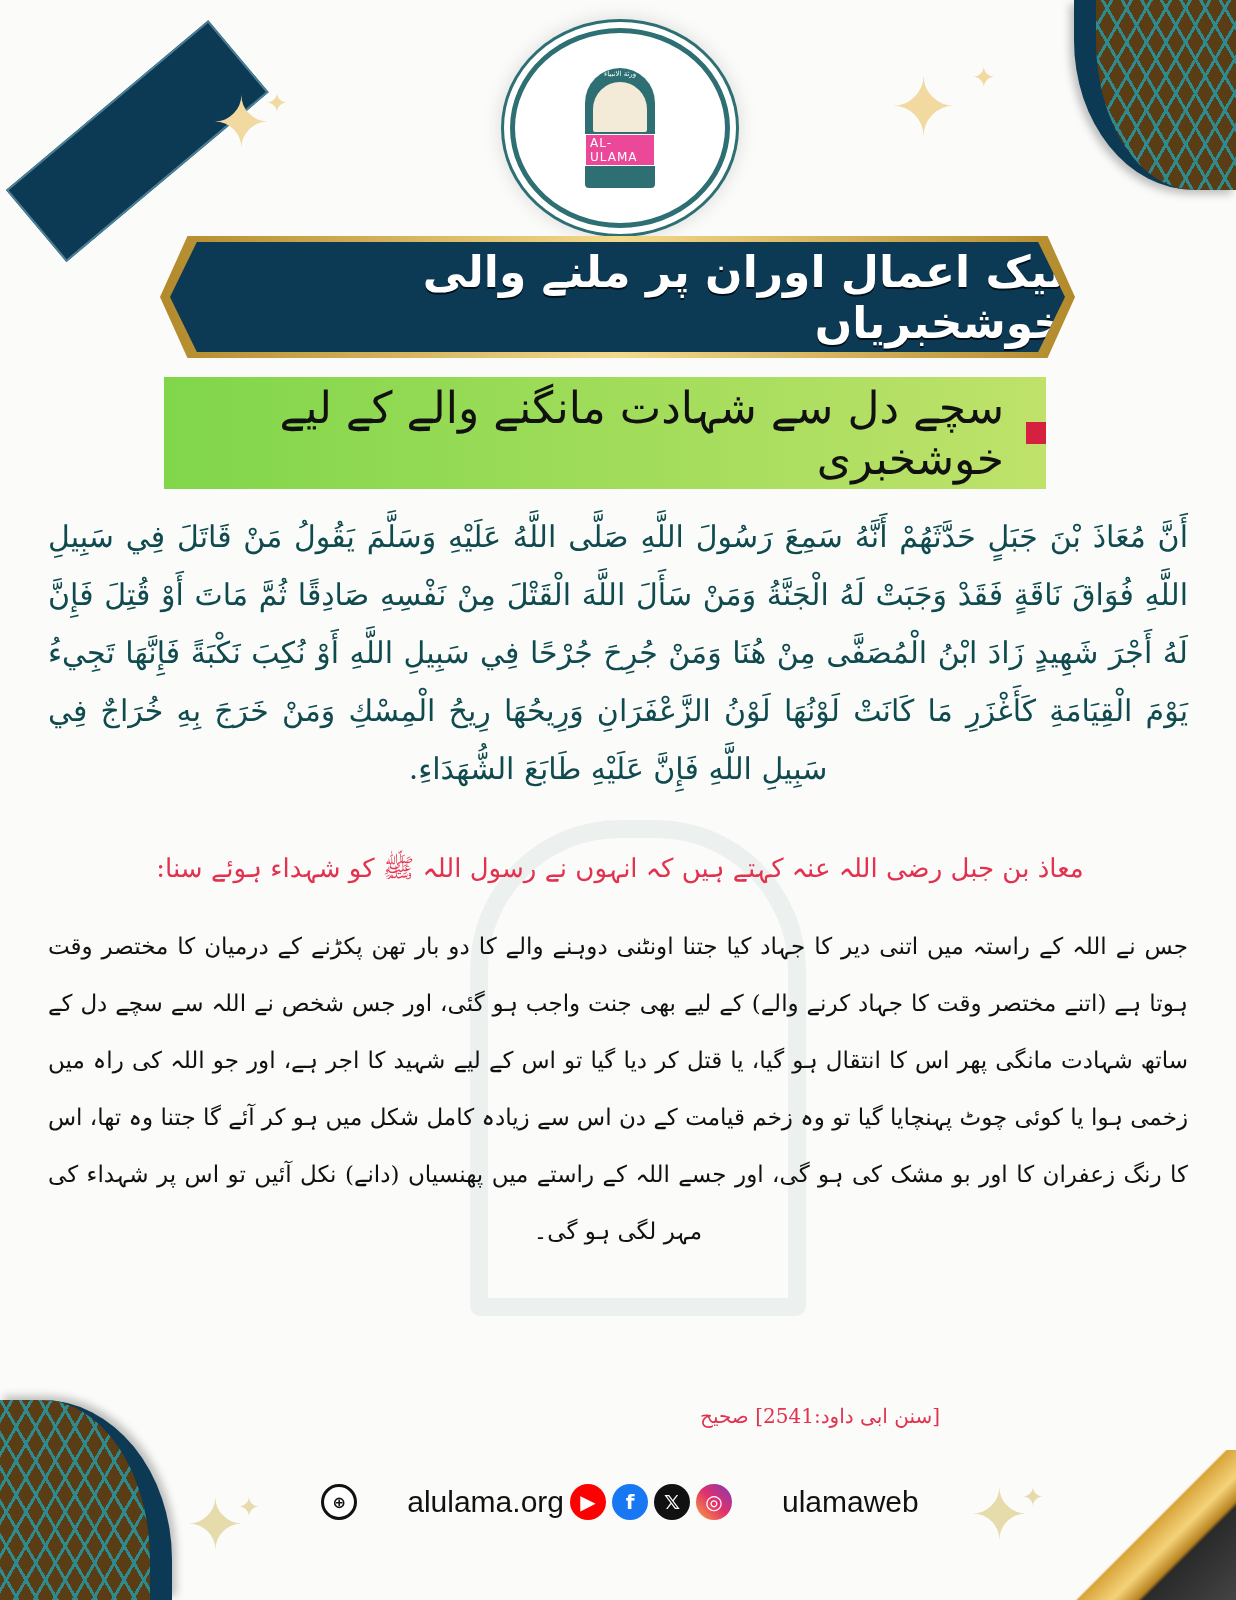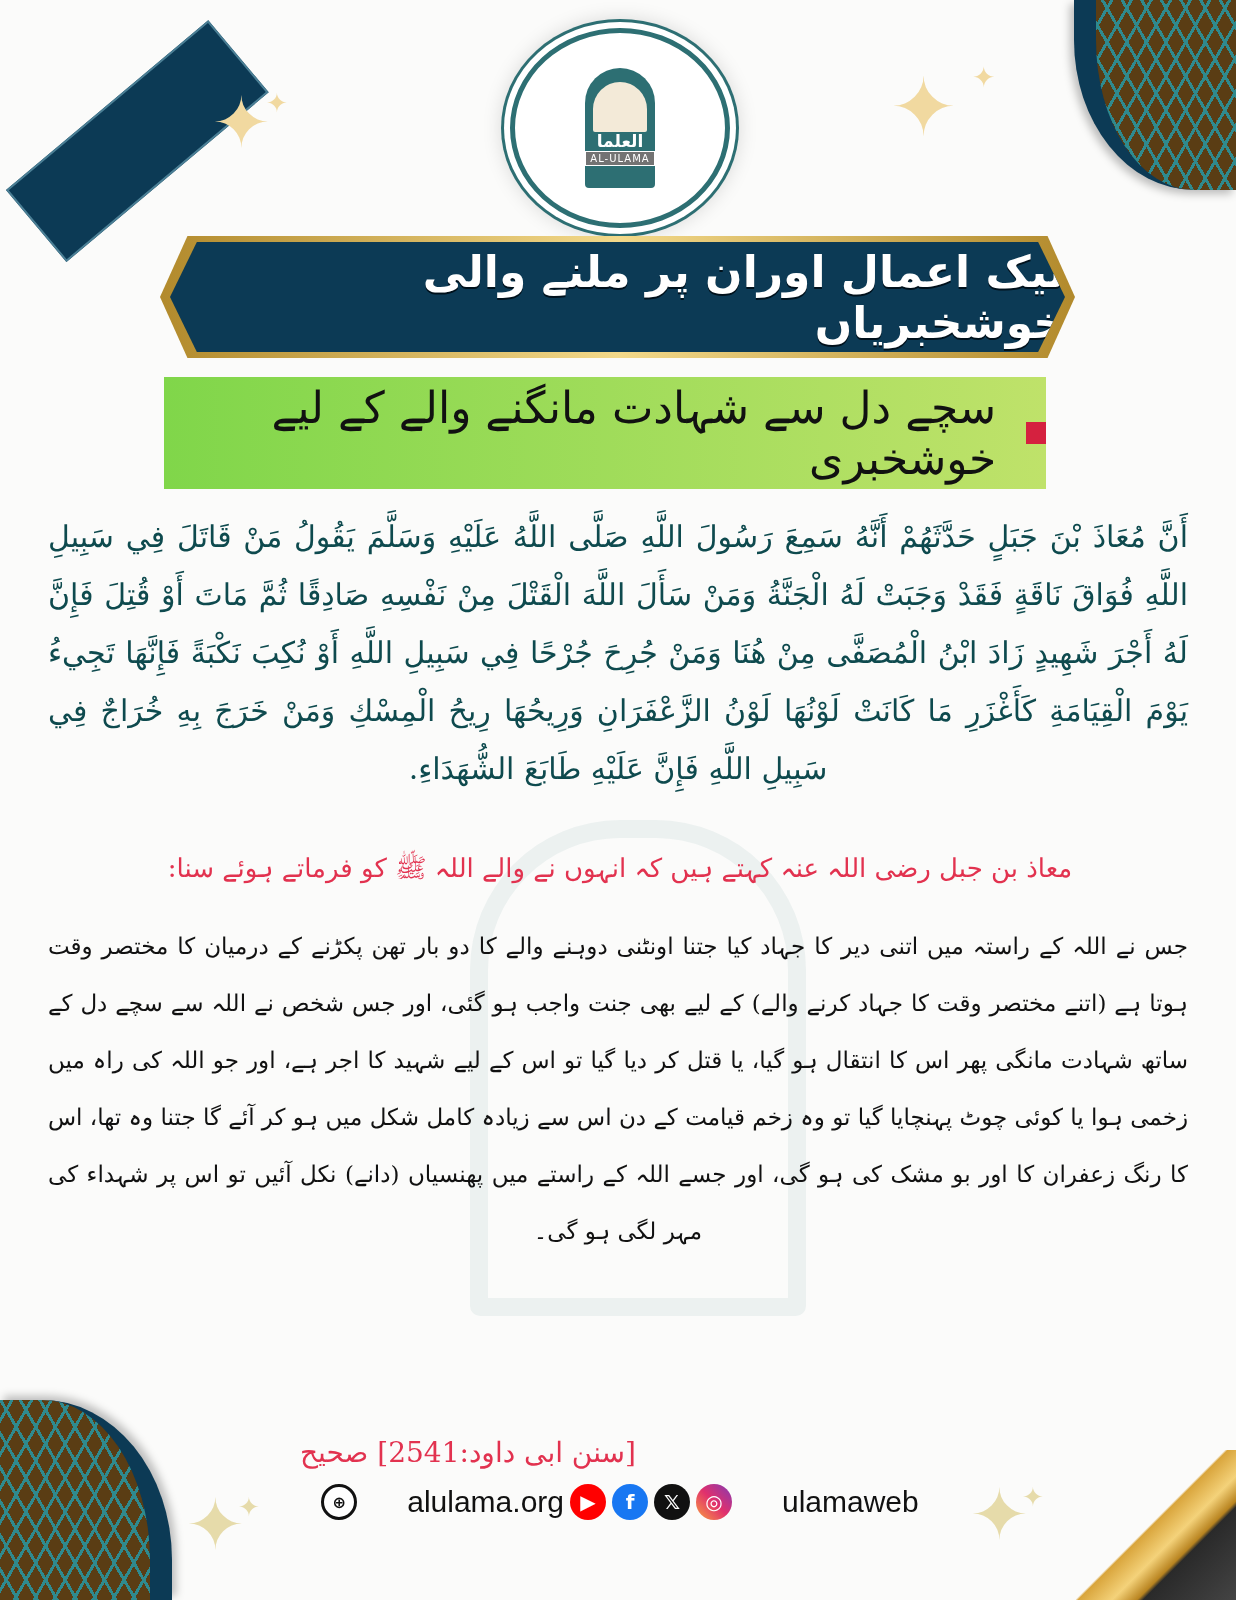--- a/index.html
+++ b/index.html
@@ -10,35 +10,35 @@
   .corner-tr{right:0;top:0;width:140px;height:190px;background:#5a3d14;border-bottom-left-radius:120px 150px;border-left:22px solid #0c3a55;box-shadow:-4px 4px 8px rgba(0,0,0,.25);}
   .corner-bl{left:0;bottom:0;width:150px;height:200px;background:#5a3d14;border-top-right-radius:130px 160px;border-right:22px solid #0c3a55;box-shadow:4px -4px 8px rgba(0,0,0,.25);}
   .pattern{background-image:repeating-linear-gradient(60deg,transparent 0 14px,#2f8a8e 14px 17px),repeating-linear-gradient(-60deg,transparent 0 14px,#2f8a8e 14px 17px);}
   .corner-br{right:0;bottom:0;width:160px;height:150px;background:linear-gradient(135deg,transparent 48%,#d9a53c 49%,#f4d27a 60%,#b98420 68%,#2a2a2a 70%,#444 100%);}
   .sparkle{color:#f1d9a0;line-height:1;}
   
   .logo{left:510px;top:28px;width:210px;height:190px;border-radius:50%;border:5px solid #2d6f73;box-shadow:0 0 0 6px #fff,0 0 0 9px #2d6f73,0 0 20px 8px rgba(0,0,0,.15);background:#fff;display:flex;align-items:center;justify-content:center;}
   .logo-arch{width:70px;height:120px;background:#2d6f73;border-radius:35px 35px 4px 4px;display:flex;flex-direction:column;align-items:center;justify-content:flex-end;padding-bottom:22px;box-sizing:border-box;position:relative;}
   .logo-arch .inner{position:absolute;top:14px;left:8px;width:54px;height:50px;background:#f3ead8;border-radius:27px 27px 2px 2px;}
   .logo-name{color:#fff;font-size:17px;font-weight:bold;margin-top:36px;}
-  .logo-tag{color:#fff;font-size:10px;background:#737373;padding:1px 4px;letter-spacing:1px;border:1px solid #fff;}
+  .logo-tag{color:#fff;font-size:12px;background:#ec4899;padding:1px 4px;letter-spacing:1px;border:1px solid #fff;}
   
   .title-banner{left:170px;top:242px;width:895px;height:110px;background:#0c3a55;clip-path:polygon(3% 0,97% 0,100% 50%,97% 100%,3% 100%,0 50%);display:flex;align-items:center;justify-content:center;}
   .title-frame{left:160px;top:236px;width:915px;height:122px;background:linear-gradient(90deg,#b28a2c,#f3d98a,#b28a2c);clip-path:polygon(3% 0,97% 0,100% 50%,97% 100%,3% 100%,0 50%);}
   .title-text{color:#fff;font-size:44px;font-weight:bold;direction:rtl;font-family:"DejaVu Sans",sans-serif;text-shadow:0 2px 0 #00111c;}
   
-  .subtitle{left:164px;top:377px;width:882px;height:112px;background:linear-gradient(90deg,#80d64a,#bfe26a);display:flex;align-items:center;justify-content:center;direction:rtl;gap:30px;}
+  .subtitle{left:164px;top:377px;width:882px;height:112px;background:linear-gradient(90deg,#80d64a,#bfe26a);display:flex;align-items:center;justify-content:center;direction:rtl;gap:22px;}
   .sub-bullet{width:22px;height:22px;background:#d5213f;}
   .sub-text{font-size:44px;color:#111;font-family:"DejaVu Serif",serif;}
   
   .arabic{left:48px;top:508px;width:1140px;direction:rtl;text-align:justify;text-align-last:center;color:#0e4a4e;font-size:30px;line-height:58px;font-family:"DejaVu Serif",serif;}
   .narrator{left:60px;top:852px;width:1120px;direction:rtl;text-align:center;color:#e2324f;font-size:26px;font-family:"DejaVu Serif",serif;}
   .urdu{left:48px;top:918px;width:1140px;direction:rtl;text-align:justify;text-align-last:center;color:#111;font-size:23px;line-height:57px;font-family:"DejaVu Serif",serif;}
   .watermark{left:470px;top:820px;width:300px;height:460px;border:18px solid rgba(45,111,115,.07);border-radius:150px 150px 10px 10px;}
-  .reference{left:300px;top:1436px;width:640px;text-align:left;direction:rtl;color:#e2324f;font-size:28px;font-family:"DejaVu Serif",serif;}
+  .reference{left:300px;top:1404px;width:640px;text-align:right;direction:rtl;color:#e2324f;font-size:20px;font-family:"DejaVu Serif",serif;}
   .footer{left:300px;top:1478px;width:640px;height:48px;display:flex;align-items:center;gap:6px;justify-content:center;}
   .footer .txt{font-size:30px;color:#111;font-family:"Liberation Sans",sans-serif;margin-left:44px;}
   .ico{width:36px;height:36px;border-radius:50%;display:flex;align-items:center;justify-content:center;color:#fff;font-weight:bold;font-size:20px;font-family:"DejaVu Sans",sans-serif;}
 </style>
 </head>
 <body>
 
 <div class="abs ribbon-tl"></div>
 <div class="abs corner-tr pattern"></div>
 <div class="abs corner-bl pattern"></div>
@@ -69,21 +69,21 @@
 
 <div class="abs subtitle">
   <span class="sub-bullet"></span>
   <span class="sub-text">سچے دل سے شہادت مانگنے والے کے لیے خوشخبری</span>
 </div>
 
 <div class="abs watermark"></div>
 
 <div class="abs arabic">أَنَّ مُعَاذَ بْنَ جَبَلٍ حَدَّثَهُمْ أَنَّهُ سَمِعَ رَسُولَ اللَّهِ صَلَّى اللَّهُ عَلَيْهِ وَسَلَّمَ يَقُولُ مَنْ قَاتَلَ فِي سَبِيلِ اللَّهِ فُوَاقَ نَاقَةٍ فَقَدْ وَجَبَتْ لَهُ الْجَنَّةُ وَمَنْ سَأَلَ اللَّهَ الْقَتْلَ مِنْ نَفْسِهِ صَادِقًا ثُمَّ مَاتَ أَوْ قُتِلَ فَإِنَّ لَهُ أَجْرَ شَهِيدٍ زَادَ ابْنُ الْمُصَفَّى مِنْ هُنَا وَمَنْ جُرِحَ جُرْحًا فِي سَبِيلِ اللَّهِ أَوْ نُكِبَ نَكْبَةً فَإِنَّهَا تَجِيءُ يَوْمَ الْقِيَامَةِ كَأَغْزَرِ مَا كَانَتْ لَوْنُهَا لَوْنُ الزَّعْفَرَانِ وَرِيحُهَا رِيحُ الْمِسْكِ وَمَنْ خَرَجَ بِهِ خُرَاجٌ فِي سَبِيلِ اللَّهِ فَإِنَّ عَلَيْهِ طَابَعَ الشُّهَدَاءِ.</div>
 
-<div class="abs narrator">معاذ بن جبل رضی اللہ عنہ کہتے ہیں کہ انہوں نے والے اللہ ﷺ کو فرماتے ہوئے سنا:</div>
+<div class="abs narrator">معاذ بن جبل رضی اللہ عنہ کہتے ہیں کہ انہوں نے رسول اللہ ﷺ کو شہداء ہوئے سنا:</div>
 
 <div class="abs urdu">جس نے اللہ کے راستہ میں اتنی دیر کا جہاد کیا جتنا اونٹنی دوہنے والے کا دو بار تھن پکڑنے کے درمیان کا مختصر وقت ہوتا ہے (اتنے مختصر وقت کا جہاد کرنے والے) کے لیے بھی جنت واجب ہو گئی، اور جس شخص نے اللہ سے سچے دل کے ساتھ شہادت مانگی پھر اس کا انتقال ہو گیا، یا قتل کر دیا گیا تو اس کے لیے شہید کا اجر ہے، اور جو اللہ کی راہ میں زخمی ہوا یا کوئی چوٹ پہنچایا گیا تو وہ زخم قیامت کے دن اس سے زیادہ کامل شکل میں ہو کر آئے گا جتنا وہ تھا، اس کا رنگ زعفران کا اور بو مشک کی ہو گی، اور جسے اللہ کے راستے میں پھنسیاں (دانے) نکل آئیں تو اس پر شہداء کی مہر لگی ہو گی۔</div>
 
 <div class="abs reference">[سنن ابی داود:2541] صحیح</div>
 
 <div class="abs footer">
   <span class="ico" style="background:#fff;color:#111;border:3px solid #111;width:30px;height:30px;font-size:16px;">⊕</span>
   <span class="txt">alulama.org</span>
   <span class="ico" style="background:#f00;">▶</span>
   <span class="ico" style="background:#1877f2;">f</span>

